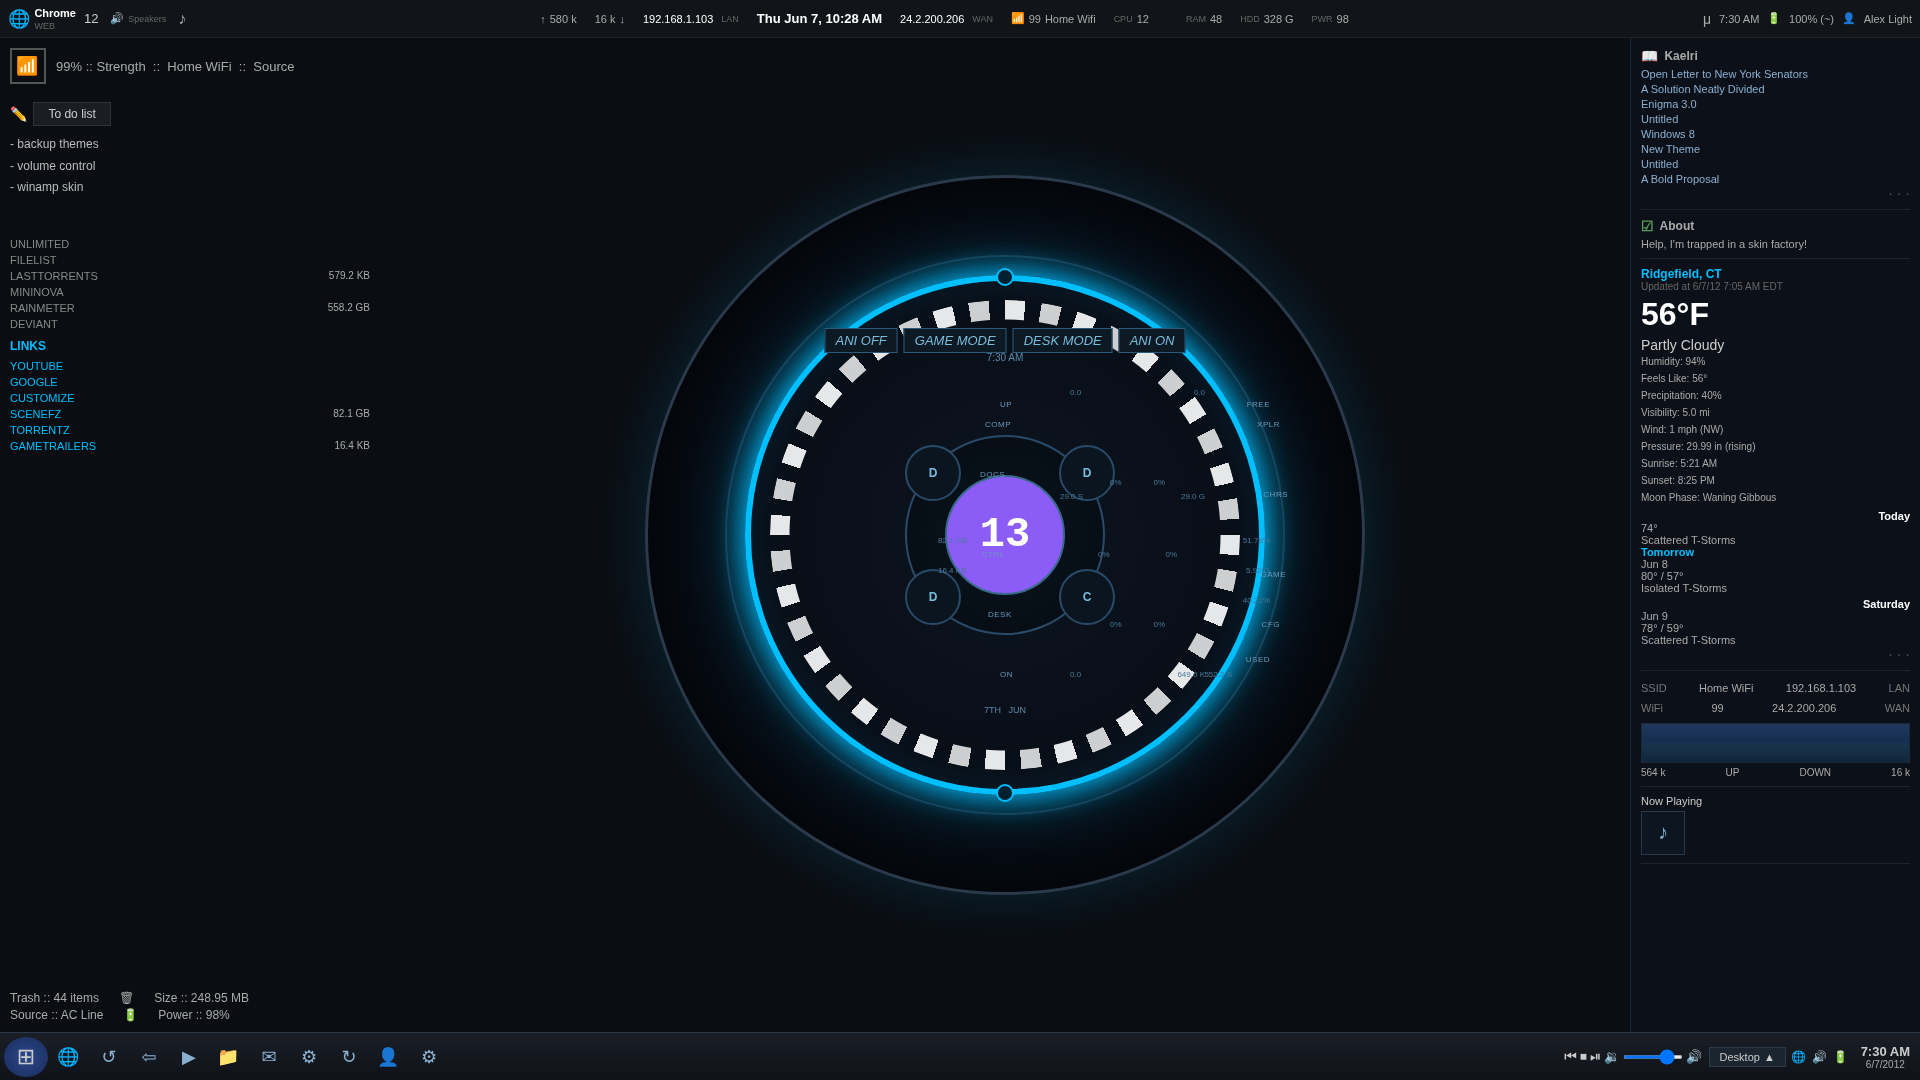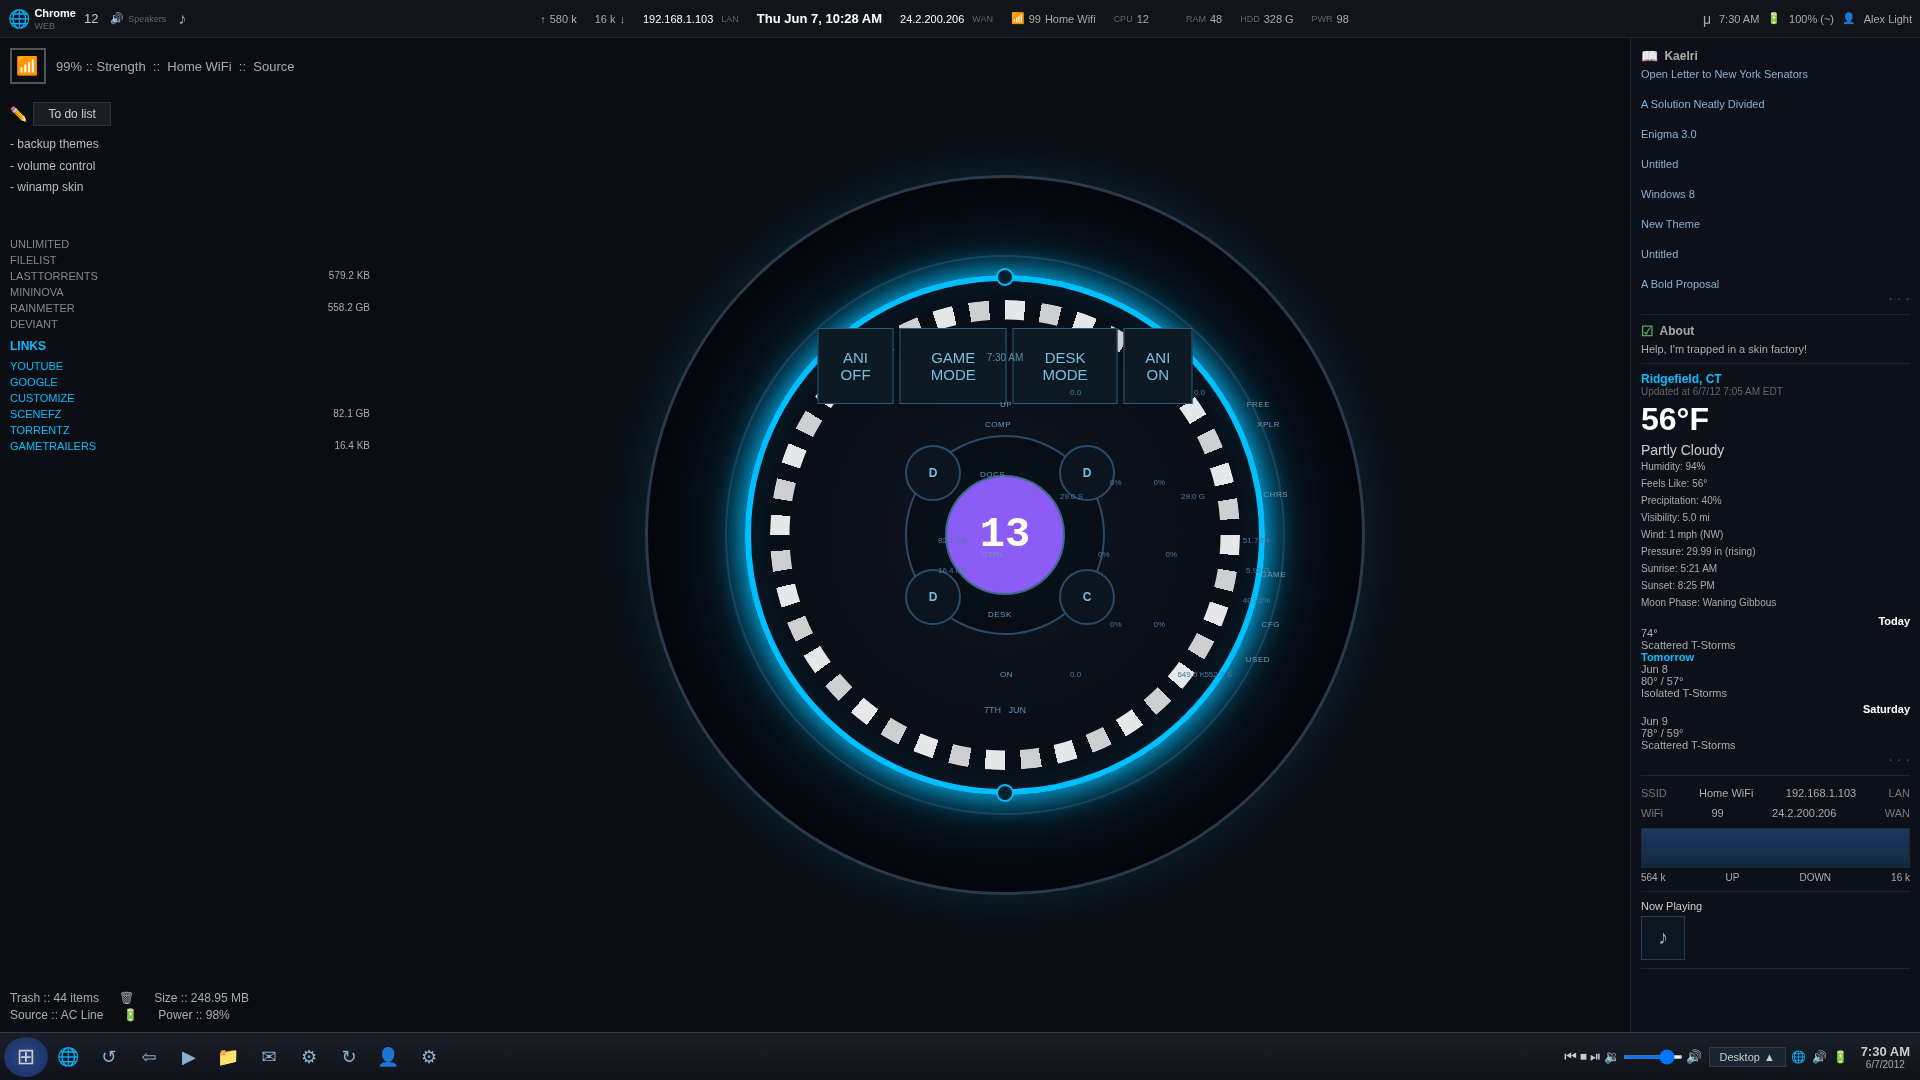--- a/index.html
+++ b/index.html
@@ -207,24 +207,25 @@
       top: 168px;
       left: 50%;
       transform: translateX(-50%);
       display: flex;
       gap: 6px;
     }
     .hud-top-btn {
       background: #0d1a24;
       border: 1px solid #2a5a7a;
       color: #7abcdd;
-      font-size: 15px;
-      padding: 20px 10px;
+      font-size: 13px;
+      padding: 4px 10px;
       text-align: center;
       text-transform: uppercase;
+      font-style: italic;
     }
 
     
     .hud-corner-circle {
       position: absolute;
       width: 56px;
       height: 56px;
       border-radius: 50%;
       border: 2px solid #2a4a6a;
       background: #0a1520;
@@ -280,21 +281,21 @@
       gap: 6px;
       margin-bottom: 4px;
     }
 
     .rp-book-icon { color: #7a9abc; font-size: 14px; }
     .rp-check-icon { color: #5a9a5a; font-size: 14px; }
 
     .rp-links {
       display: flex;
       flex-direction: column;
-      gap: 18px;
+      gap: 3px;
     }
     .rp-link { color: #8ab0d0; font-size: 11px; cursor: pointer; }
 
     .rp-dots { color: #555; font-size: 14px; text-align: right; }
 
     .weather-location { color: #00bfff; font-size: 12px; font-weight: bold; }
     .weather-updated { color: #666; font-size: 10px; }
     .weather-temp { color: #fff; font-size: 32px; font-weight: bold; margin: 4px 0; }
     .weather-desc { color: #ccc; font-size: 14px; }
     .weather-detail { color: #aaa; font-size: 10px; line-height: 1.7; }

